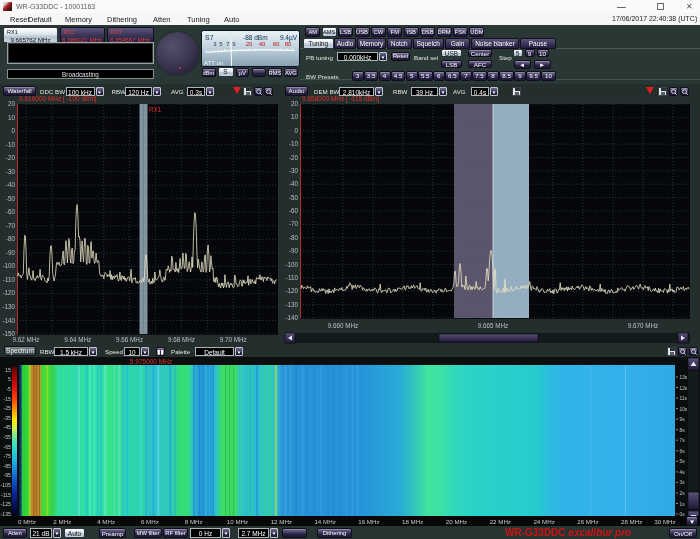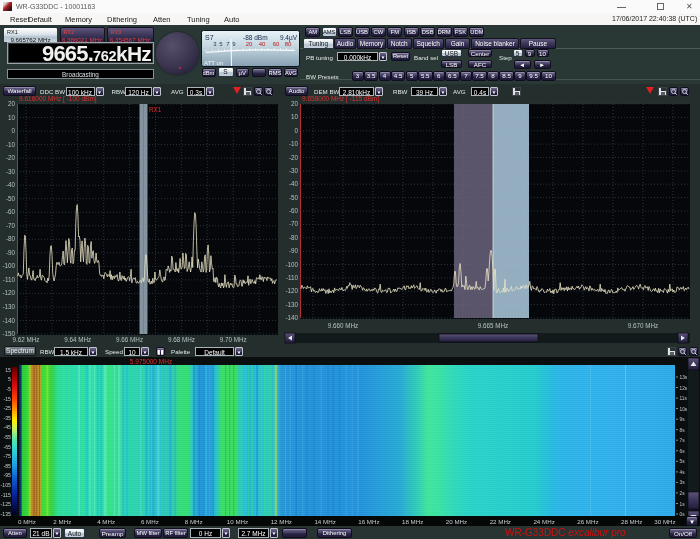--- a/index.html
+++ b/index.html
@@ -39,21 +39,20 @@
     </div>
     <div class="tab" style="left:59.5px;top:27px;width:45px;height:16px">
       <div style="position:absolute;left:3px;top:1px;font-size:5.5px;color:#e04040">RX2</div>
       <div style="position:absolute;left:0;top:8px;width:100%;font-size:6.2px;color:#e04040">6.386021 MHz</div>
     </div>
     <div class="tab" style="left:106.5px;top:27px;width:47px;height:16px">
       <div style="position:absolute;left:3px;top:1px;font-size:5.5px;color:#e04040">RX3</div>
       <div style="position:absolute;left:0;top:8px;width:100%;font-size:6.2px;color:#e04040">6.354567 MHz</div>
     </div>
     <div class="abs" style="left:7px;top:42px;width:147px;height:22px;background:#000;border:1px solid #9aa2a8;box-shadow:inset 0 0 0 1px #30383c"></div>
-    <div class="abs" style="left:7px;top:42px;width:144px;height:22px;color:#f0f0ee;text-align:right;font-weight:bold"><span style="font-size:22px;line-height:21px;letter-spacing:-0.8px">9665.</span><span style="font-size:14.5px;letter-spacing:-0.4px">762</span><span style="font-size:21px;letter-spacing:-0.8px">kHz</span></div>
     <div class="abs" style="left:7px;top:68.5px;width:147px;height:10px;background:#000;border:1px solid #888f94;color:#dce0e2;font-size:6.3px;text-align:center;line-height:9px">Broadcasting</div>
     <div class="abs" style="left:156px;top:32px;width:43px;height:43px;border-radius:50%;background:radial-gradient(circle at 38% 32%,#56506c,#39334e 55%,#241f38 85%);box-shadow:0 0 2px rgba(0,0,0,0.6)"></div>
     <div class="abs" style="left:178.5px;top:66.5px;width:2px;height:2px;border-radius:50%;background:#d82848"></div>
     <svg width="100" height="48" style="position:absolute;left:201px;top:30px">
       <defs>
         <linearGradient id="sm" x1="0" y1="0" x2="0" y2="1">
           <stop offset="0" stop-color="#e9f3f7"></stop>
           <stop offset="0.45" stop-color="#c3d5df"></stop>
           <stop offset="1" stop-color="#87a0b2"></stop>
         </linearGradient>
@@ -628,14 +627,14 @@
     <div class="cmb" style="left:190px;top:528px;width:31px;height:9.5px;line-height:9.5px">0 Hz</div>
     <div class="arr" style="left:222px;top:528px;width:8px;height:9.5px">
       <span>▼</span>
     </div>
     <div class="cmb" style="left:238px;top:528px;width:31px;height:9.5px;line-height:9.5px">2.7 MHz</div>
     <div class="arr" style="left:270px;top:528px;width:8px;height:9.5px">
       <span>▼</span>
     </div>
     <div class="b" style="left:282px;top:527.5px;width:25px;height:10px;line-height:9px"></div>
     <div class="b" style="left:317px;top:527.5px;width:35px;height:10px;line-height:9px;font-size:5.9px">Dithering</div>
-    <div class="abs" style="left:505px;top:527px;font-size:10px;font-weight:normal;color:#d01212">WR-G33DDC <span style="font-style:italic">excalibur pro</span></div>
+    <div class="abs" style="left:505px;top:527px;font-size:10px;font-weight:bold;color:#d01212">WR-G33DDC <span style="font-style:italic">excalibur pro</span></div>
     <div class="b" style="left:669px;top:527.5px;width:28px;height:10px;line-height:9px">On/Off</div>
   </div>
 </body></html>

